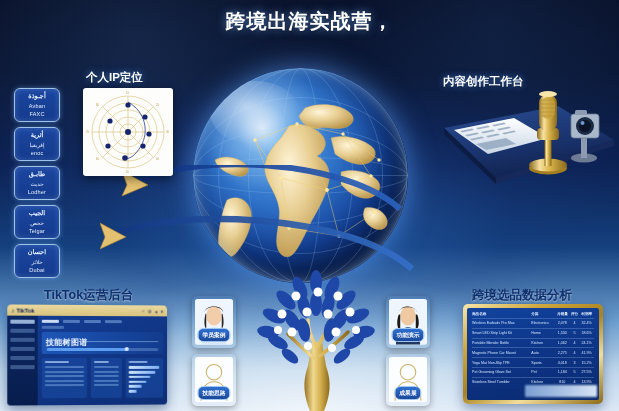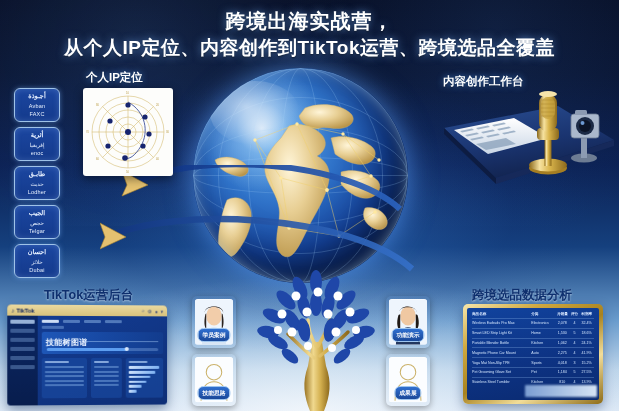--- a/index.html
+++ b/index.html
@@ -295,21 +295,20 @@
       </linearGradient>
     </defs>
     <path d="M30 20 C90 -14,245 -6,300 44" stroke="url(#og1)" stroke-width="6" fill="none" opacity="0.92"></path>
     <polygon points="22,6 48,20 22,31 27,20" fill="#e4c170" stroke="#a8812c" stroke-width="0.6"></polygon>
     <path d="M8 72 C70 42,250 48,312 104" stroke="url(#og2)" stroke-width="6.5" fill="none" opacity="0.9"></path>
     <polygon points="0,58 26,72 0,84 5,72" fill="#e4c170" stroke="#a8812c" stroke-width="0.6"></polygon>
   </svg>
 
   <div id="title-block">
     <div class="title-line1">跨境出海实战营，</div>
-    <div class="title-line2">从个人IP定位、内容创作到TikTok运营、跨境选品全覆盖</div>
   </div>
 
   <div class="sec-label" id="lbl-ip">个人IP定位</div>
   <div class="sec-label" id="lbl-studio">内容创作工作台</div>
   <div class="sec-label" id="lbl-data">跨境选品数据分析</div>
   <div class="sec-label" id="lbl-tiktok">TikTok运营后台</div>
 
   <div id="badge-col">
     <div class="abadge">
       <span class="big">أجـوذة</span>

